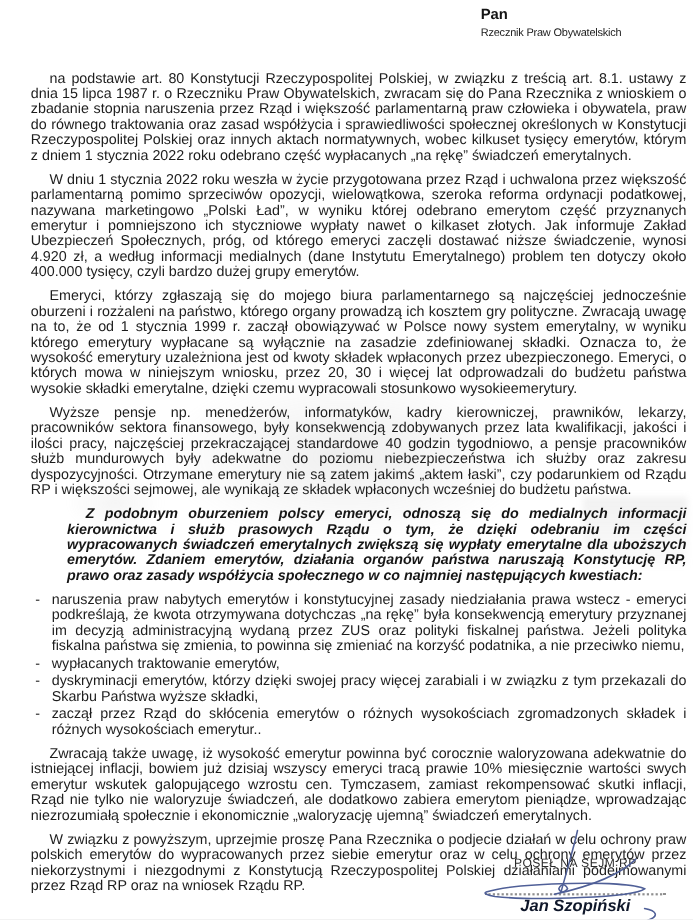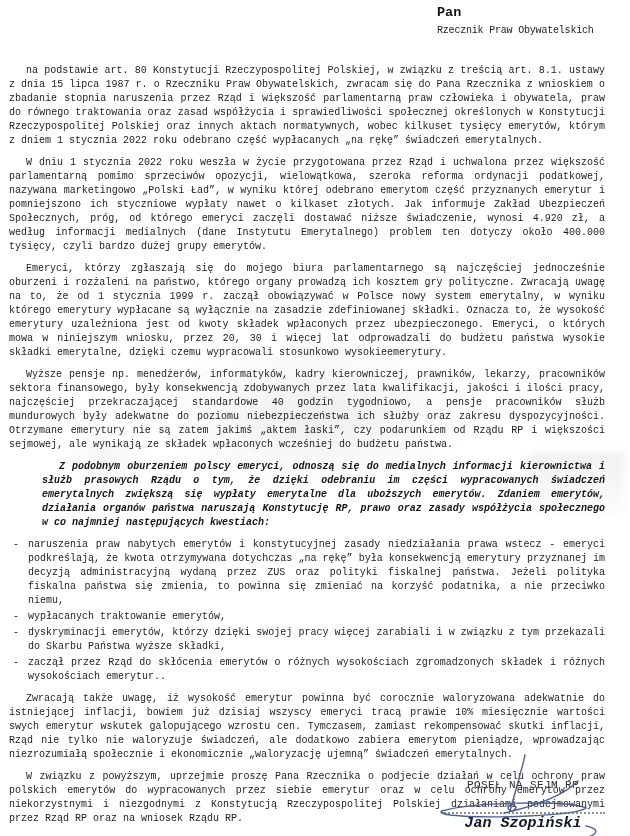--- a/index.html
+++ b/index.html
@@ -1,21 +1,21 @@
 <!DOCTYPE html>
 <html lang="pl"><head>
 <meta charset="utf-8">
 <style>
   html,body { margin:0; padding:0; background:#e8e8e8; }
   .page {
     position:relative;
     width:630px; height:836px;
     margin:0 auto;
     background:#ffffff;
-    font-family:Liberation Mono, monospace;
+    font-family:Liberation Sans, sans-serif;
     color:#1d1d1d;
     overflow:hidden;
   }
 
   
   .wm-a {
     position:absolute; left:145px; top:335px; width:340px; height:160px;
     background:radial-gradient(ellipse at center, rgba(165,165,165,0.18), rgba(165,165,165,0) 70%);
     filter:blur(2px);
     pointer-events:none;
@@ -34,22 +34,22 @@
   }
 
   .addressee {
     position:absolute; top:4px; left:437px;
     line-height:18px; white-space:nowrap;
   }
   .addr-main { font-weight:bold; font-size:13.5px; color:#141414; }
   .addr-sub  { font-size:10px; letter-spacing:-0.2px; color:#222; }
 
   .letter-body {
-    position:absolute; top:64px; left:9px; width:596px;
-    font-size:10px; line-height:14px;
+    position:absolute; top:64px; left:28px; width:596px;
+    font-size:13px; line-height:14px;
     text-align:justify;
   }
   .para { margin:0 0 8px 0; text-indent:17px; }
   .para.emphasis { font-weight:bold; font-style:italic; color:#161616;margin-left:33px; }
 
   .bullets { margin:0 0 8px 0; }
   .bullet { display:flex; margin:0 0 2px 0; }
   .bullet .dash { flex:0 0 19px; padding-left:4px; box-sizing:border-box; }
   .bullet .btext { flex:1; text-align:justify; }
 

